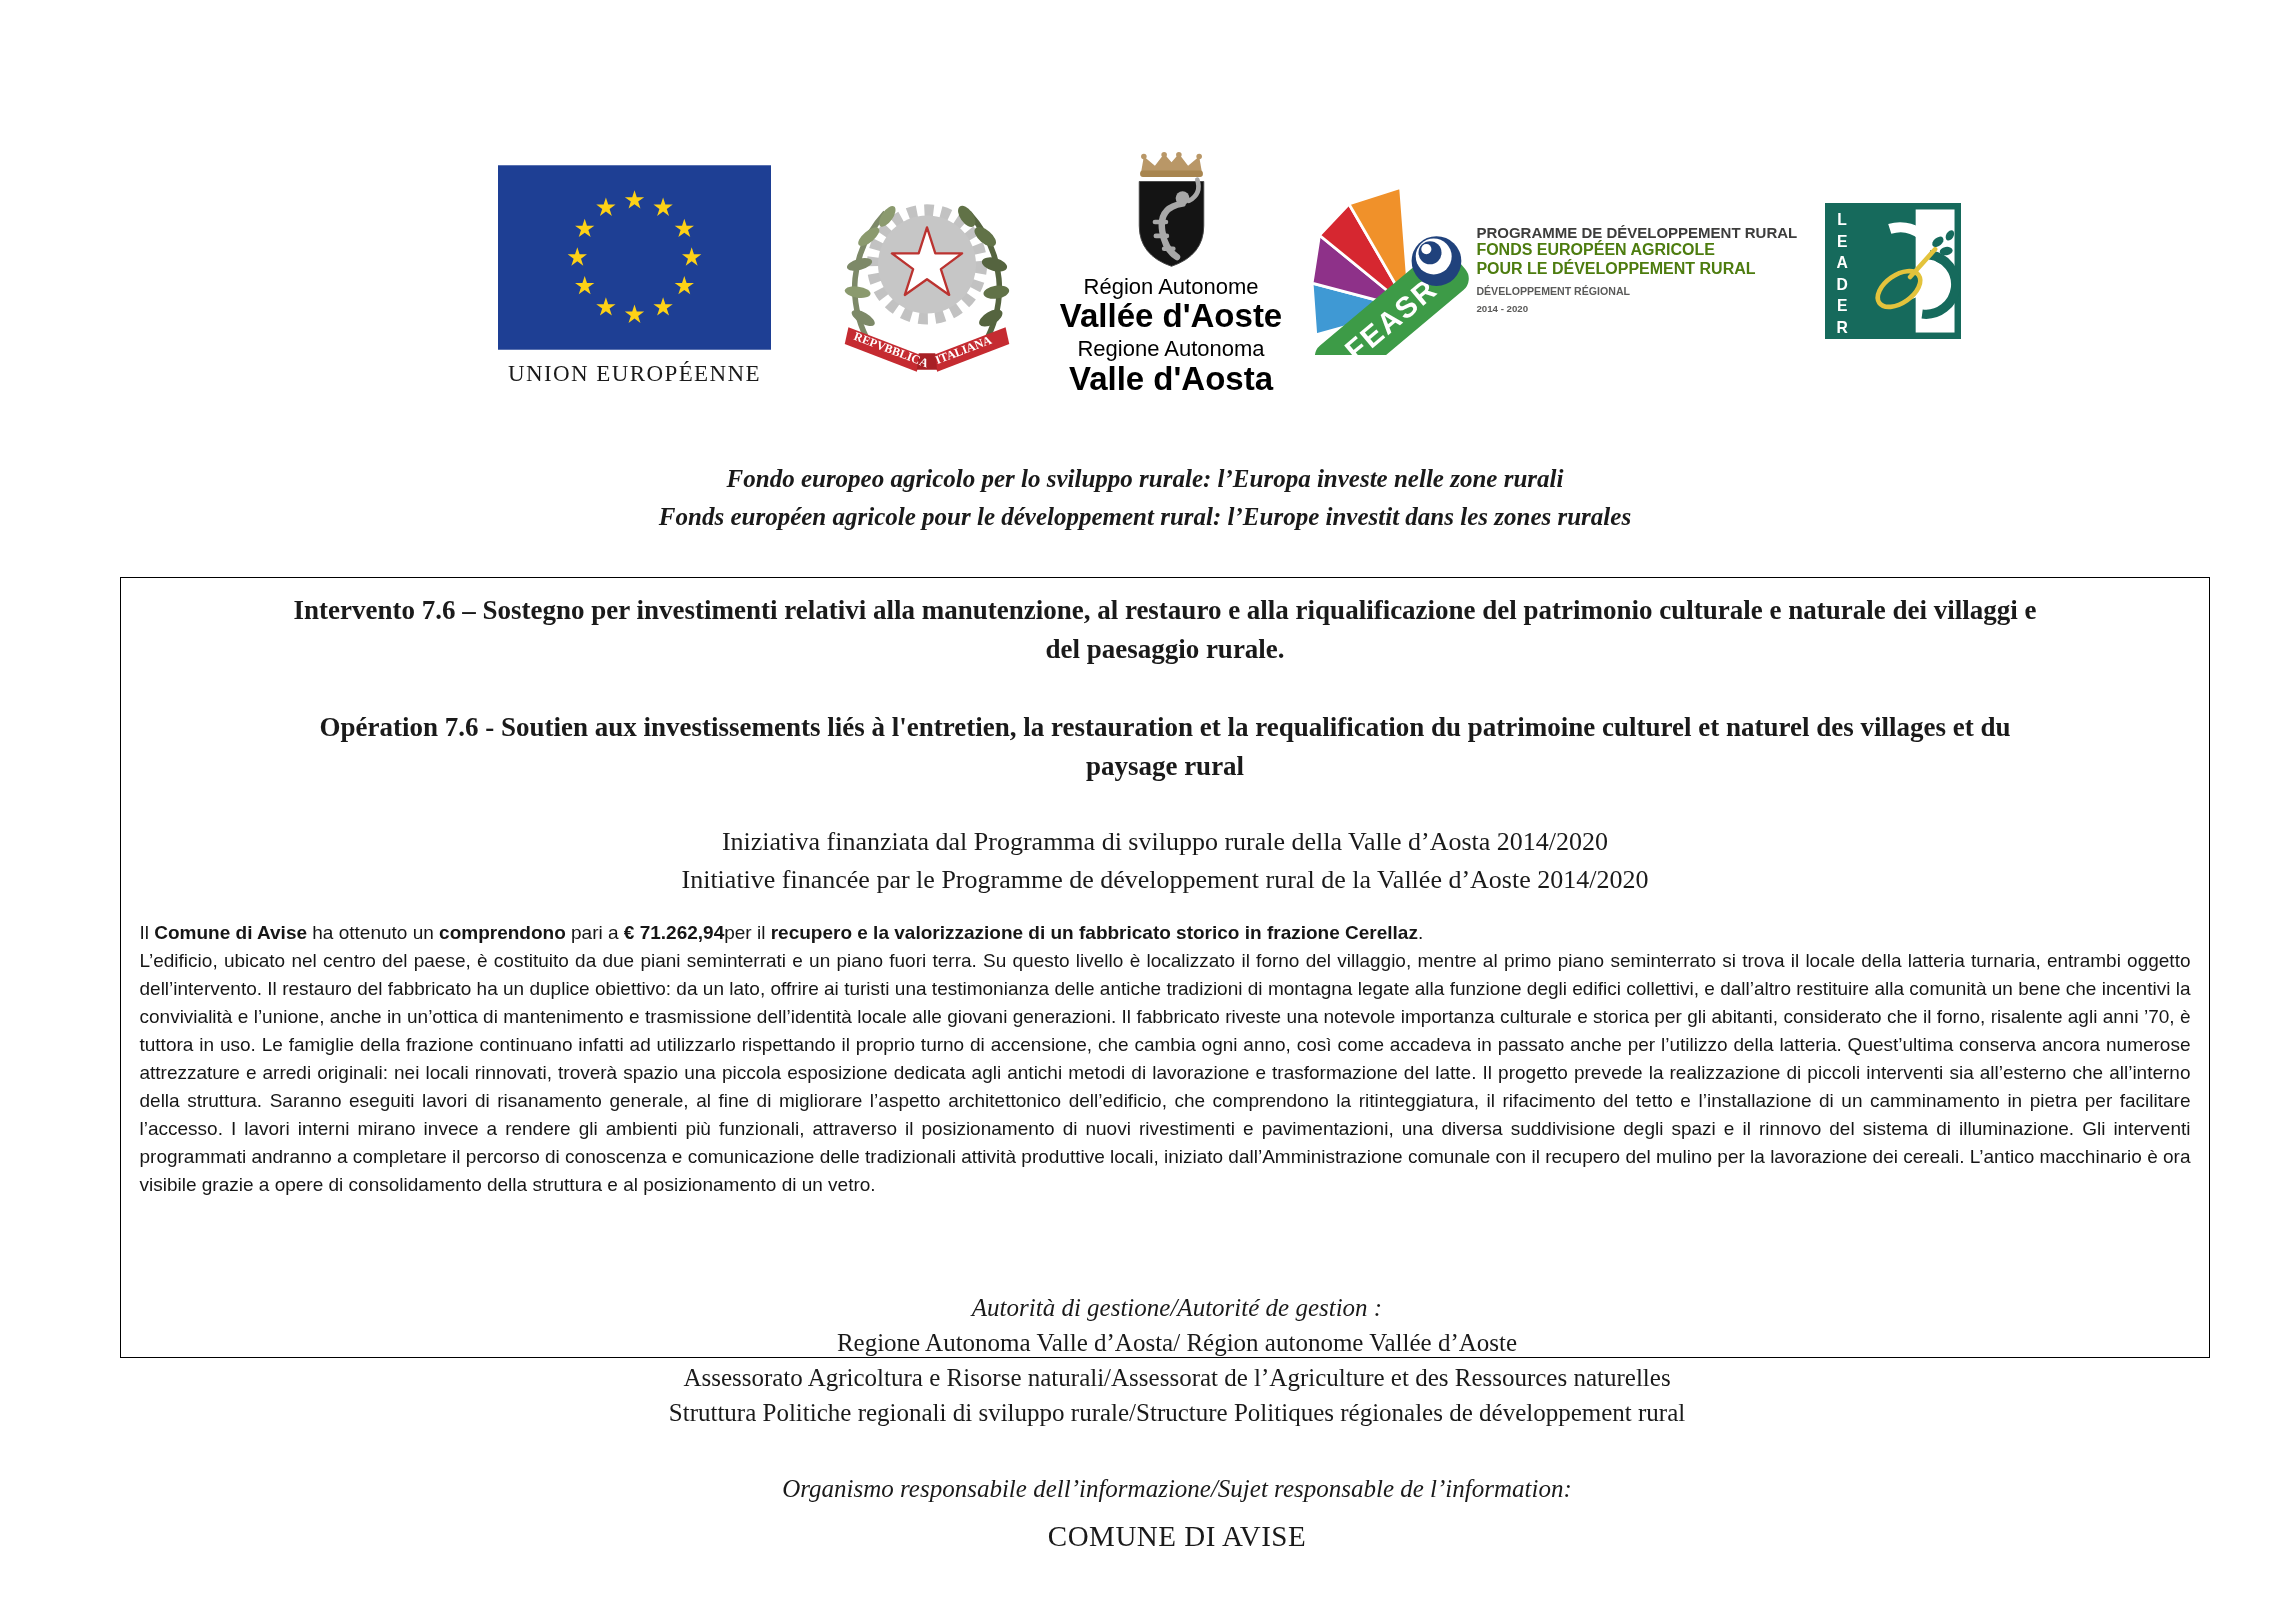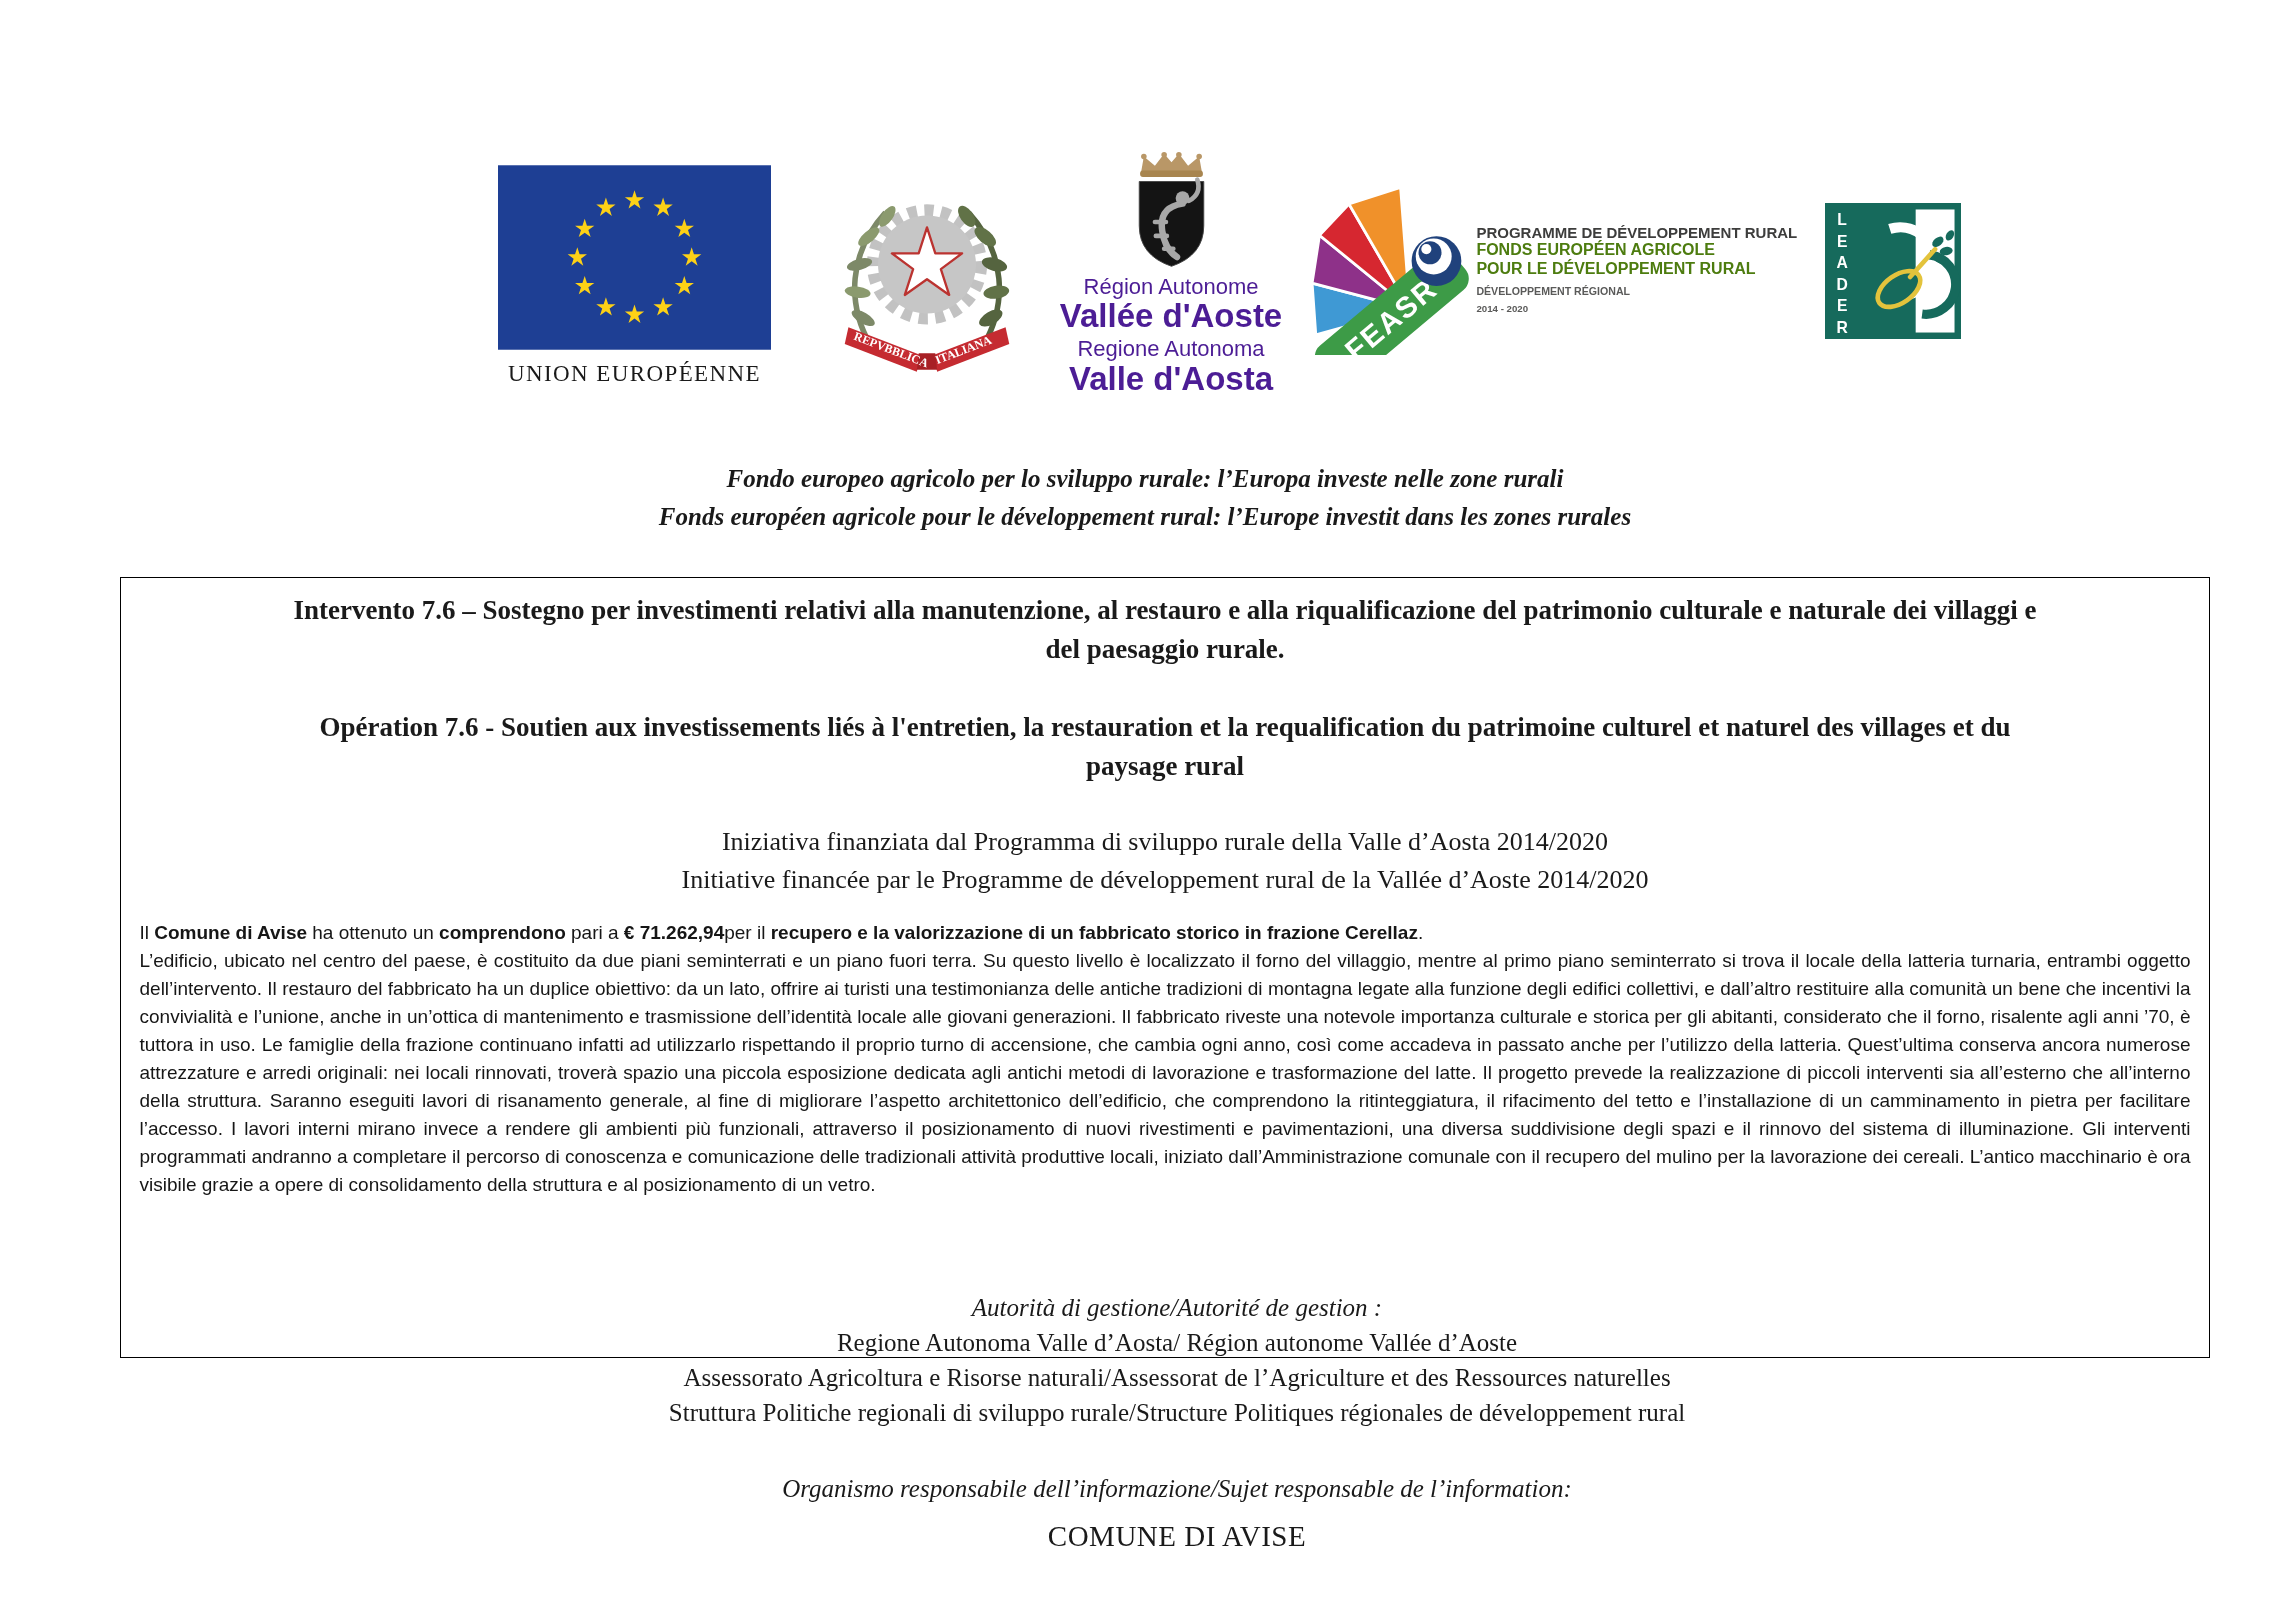--- a/index.html
+++ b/index.html
@@ -8,21 +8,21 @@
 
   
   .logo-row{position:absolute;top:152px;left:498px;width:1292px;display:flex;align-items:flex-start;}
   .logo-block{display:flex;flex-direction:column;align-items:center;}
 
   .eu-block{margin-top:13px;width:273px;}
   .eu-caption{margin-top:11px;font-weight:normal;font-size:23px;letter-spacing:1.4px;white-space:nowrap;}
 
   .it-block{margin-left:70px;margin-top:20px;width:172px;}
 
-  .vda-block{margin-left:52px;margin-top:0;width:212px;text-align:center;color:#4c1d95;
+  .vda-block{margin-left:52px;margin-top:0;width:212px;text-align:center;color:#000000;
              font-family:"Liberation Sans","DejaVu Sans",sans-serif;line-height:1;}
   .vda-line-sm{font-size:22px;margin-top:5.5px;white-space:nowrap;}
   .vda-line-lg{font-size:33px;font-weight:bold;margin-top:1.8px;white-space:nowrap;}
 
   .feasr-block{margin-left:33px;margin-top:28px;display:flex;align-items:flex-start;}
   .feasr-text{margin-left:7.4px;margin-top:44px;font-family:"Liberation Sans","DejaVu Sans",sans-serif;
               color:#3d3d3c;line-height:1.15;white-space:nowrap;}
   .feasr-title{font-size:15px;font-weight:bold;}
   .feasr-sub{font-size:16px;font-weight:bold;color:#4d7c0f;}
   .feasr-reg{font-size:10.6px;font-weight:bold;color:#5a5a59;margin-top:6.5px;}

